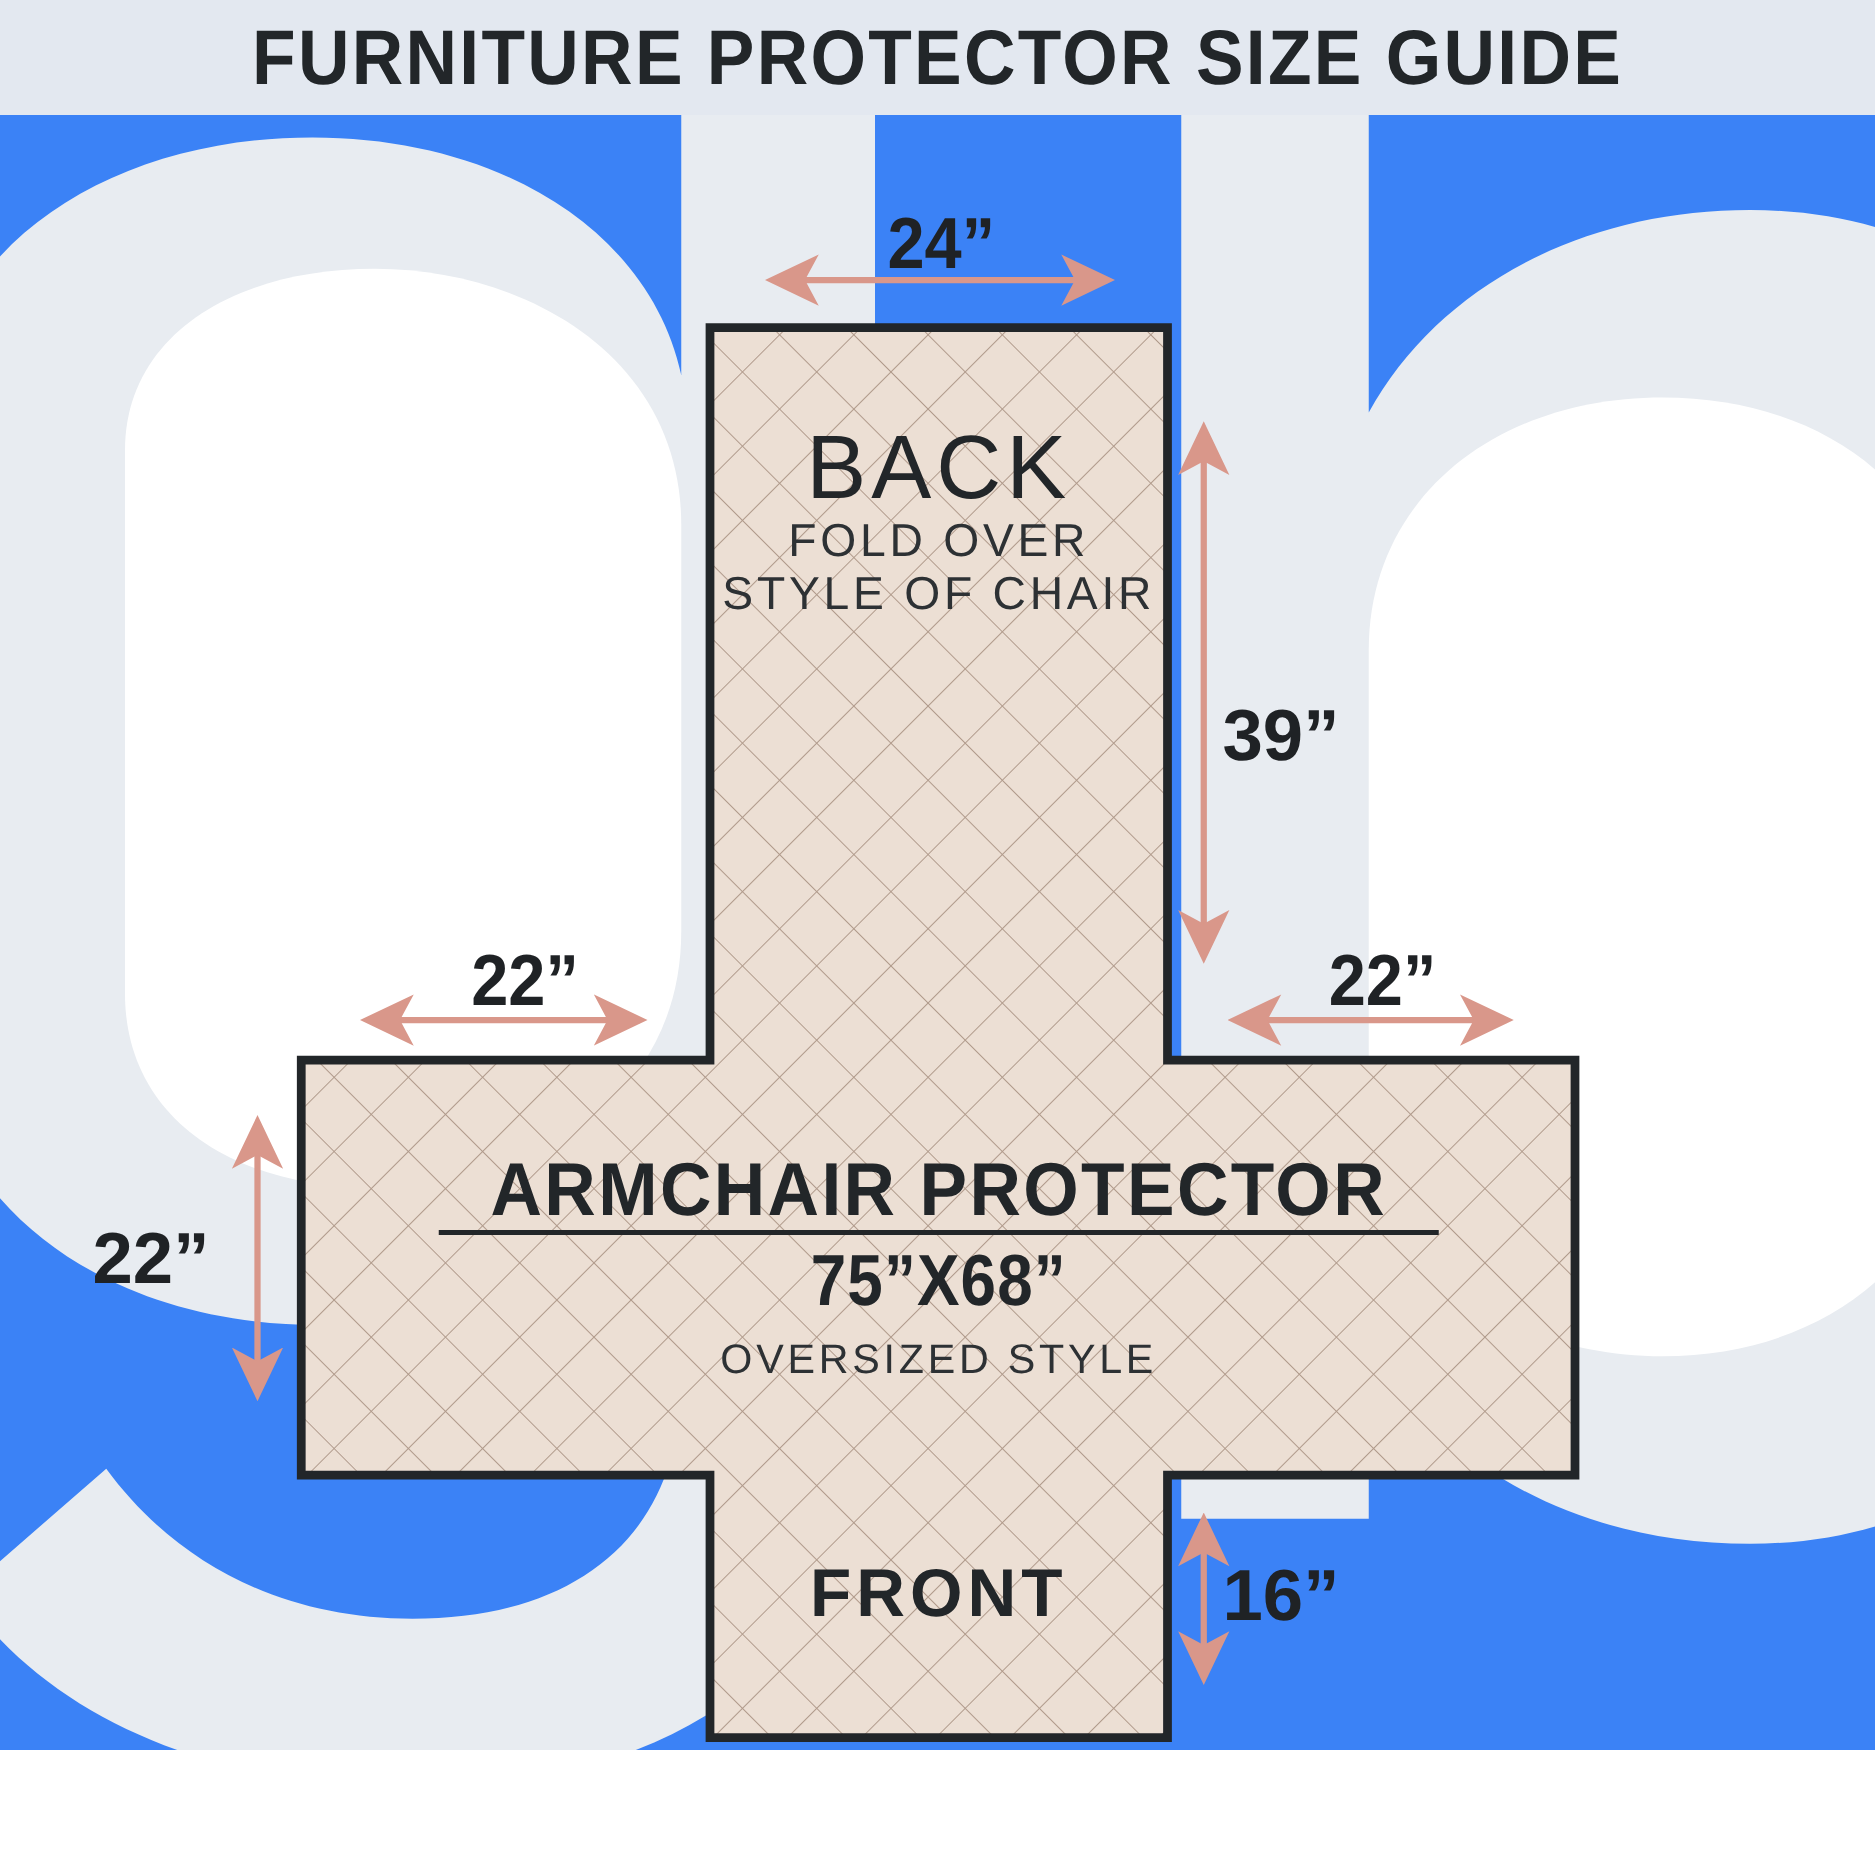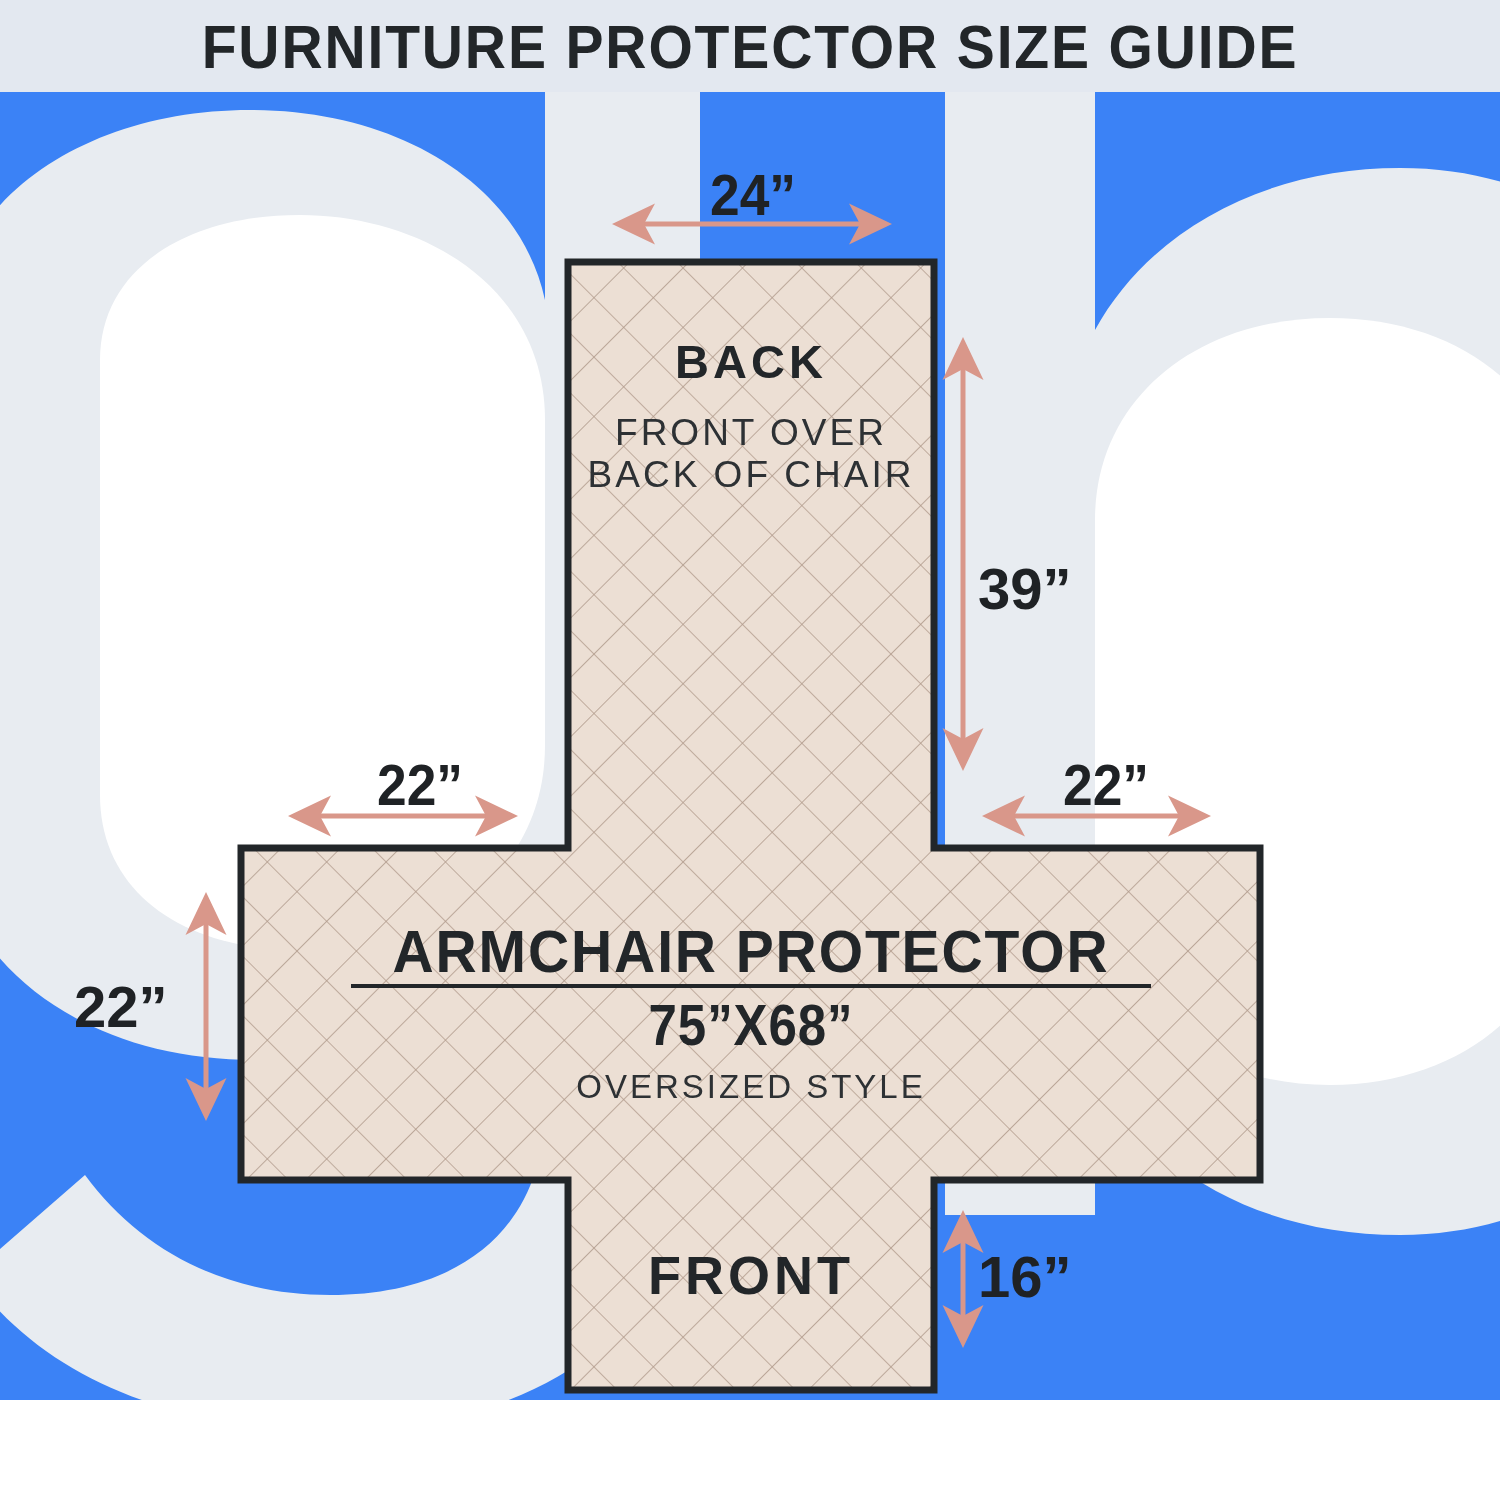--- a/index.html
+++ b/index.html
@@ -47,21 +47,21 @@
     position:absolute;left:0;top:0;width:1500px;height:1500px;
     z-index:2;
   }
 
   
   .ovl{position:absolute;z-index:4;white-space:nowrap;color:#222629;line-height:1;}
   .ctr{transform:translateX(-50%);text-align:center;}
 
   .t-back{
     font-family:"Liberation Sans",sans-serif;
-    font-weight:bold;font-size:47px;letter-spacing:4px;
+    font-weight:normal;font-size:72px;letter-spacing:4px;
   }
   .t-sub{
     font-family:"Liberation Sans",sans-serif;
     font-weight:normal;font-size:37px;letter-spacing:3px;color:#2d3134;
   }
   .t-title{
     font-family:"Liberation Sans Narrow","Liberation Sans",sans-serif;
     font-weight:bold;font-size:60px;letter-spacing:2px;
     transform:translateX(-50%) scaleX(0.95);
   }
@@ -174,22 +174,22 @@
       <line x1="620" y1="224" x2="886" y2="224"></line>
       <line x1="963" y1="345" x2="963" y2="765"></line>
       <line x1="296" y1="816" x2="512" y2="816"></line>
       <line x1="990" y1="816" x2="1205" y2="816"></line>
       <line x1="206" y1="900" x2="206" y2="1115"></line>
       <line x1="963" y1="1218" x2="963" y2="1342"></line>
     </g>
   </svg>
 
   <div class="ovl ctr t-back" style="left:751px;top:338px;">BACK</div>
-  <div class="ovl ctr t-sub" style="left:751px;top:414px;">FRONT OVER</div>
-  <div class="ovl ctr t-sub" style="left:751px;top:456px;">BACK OF CHAIR</div>
+  <div class="ovl ctr t-sub" style="left:751px;top:414px;">FOLD OVER</div>
+  <div class="ovl ctr t-sub" style="left:751px;top:456px;">STYLE OF CHAIR</div>
 
   <div class="ovl ctr t-title" style="left:751px;top:922px;">ARMCHAIR PROTECTOR</div>
   <div class="rule" style="left:751px;top:984px;width:800px;"></div>
   <div class="ovl ctr t-size" style="left:751px;top:996px;">75”X68”</div>
   <div class="ovl ctr t-style" style="left:751px;top:1070px;">OVERSIZED STYLE</div>
 
   <div class="ovl ctr t-front" style="left:751px;top:1248px;">FRONT</div>
 
   <div class="dim ctr" style="left:753px;top:166px;">24”</div>
   <div class="dim" style="left:978px;top:524px;margin-top:36px;">39”</div>

